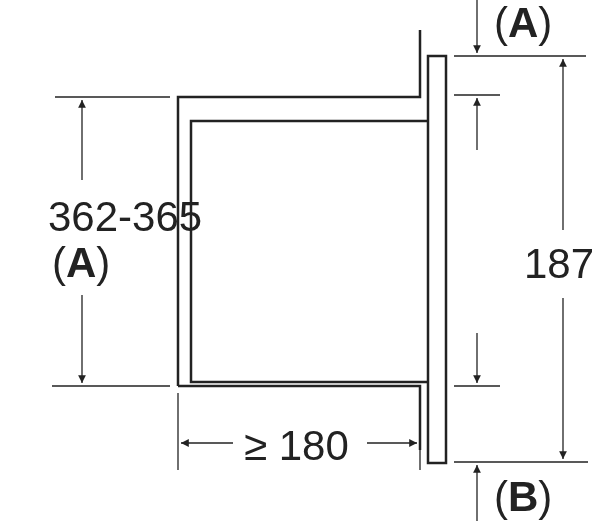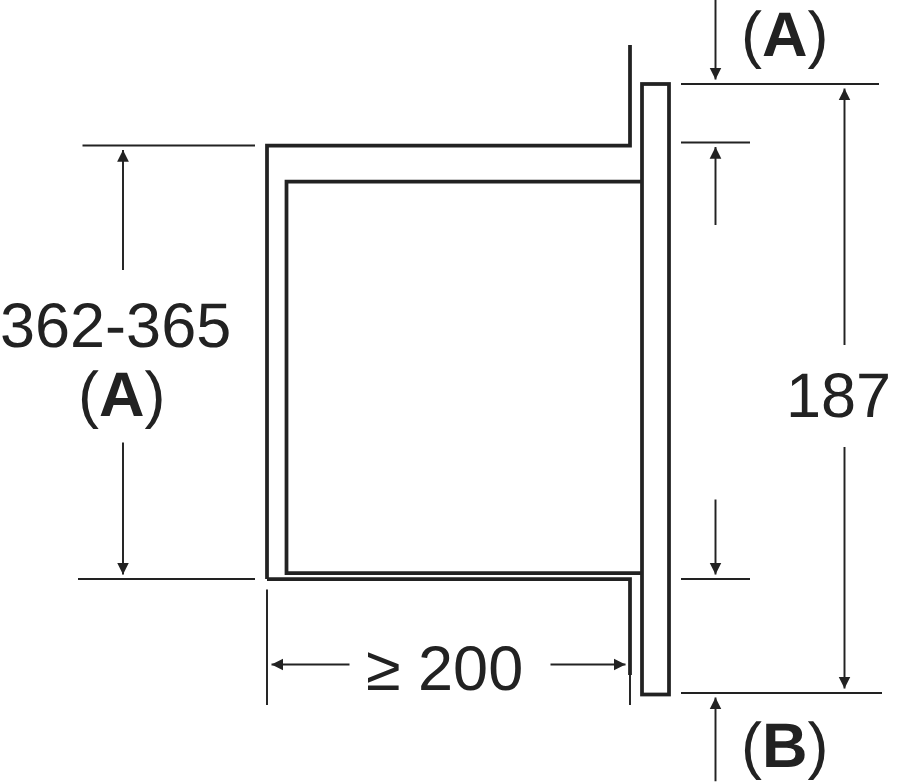--- a/index.html
+++ b/index.html
@@ -46,22 +46,22 @@
 
     <line x1="477" y1="521" x2="477" y2="465" stroke-width="1.3" marker-end="url(#arr)"></line>
 
     <line x1="178" y1="393" x2="178" y2="470" stroke-width="1.3"></line>
     <line x1="420" y1="393" x2="420" y2="470" stroke-width="1.3"></line>
     <line x1="233" y1="443" x2="181" y2="443" stroke-width="1.3" marker-end="url(#arr)"></line>
     <line x1="367" y1="443" x2="417" y2="443" stroke-width="1.3" marker-end="url(#arr)"></line>
   </g>
 </svg>
 
-<div class="lbl big" style="left:0px; top:196px;">362-365</div>
+<div class="lbl big" style="left:0px; top:196px;padding-left:48px;">362-365</div>
 <div class="lbl big" style="left:52px; top:242px;">(<span class="bold">A</span>)</div>
 
 <div class="lbl big" style="left:524px; top:243px;">187</div>
 
-<div class="lbl big" style="left:244px; top:425px;">≥ 200</div>
+<div class="lbl big" style="left:244px; top:425px;">≥ 180</div>
 
 <div class="lbl big" style="left:494px; top:2px;">(<span class="bold">A</span>)</div>
 
 <div class="lbl big" style="left:494px; top:476px;">(<span class="bold">B</span>)</div>
 
 </body></html>

